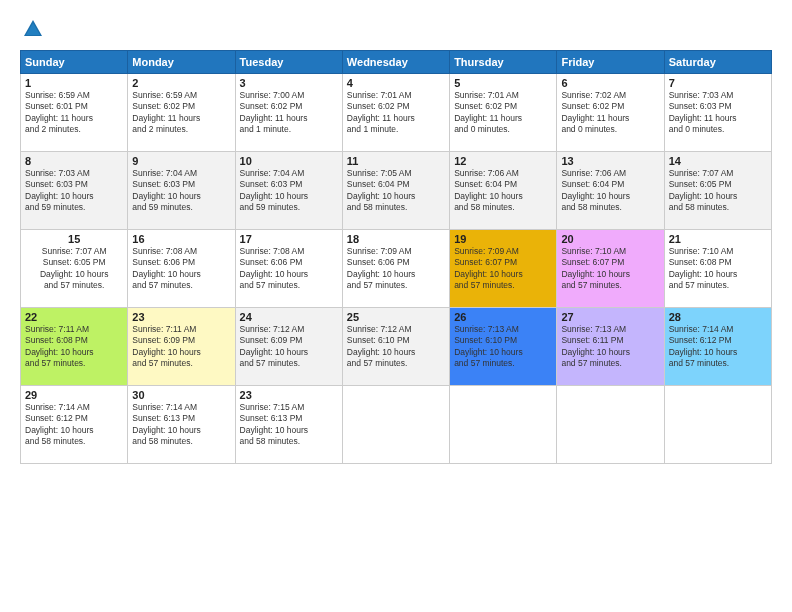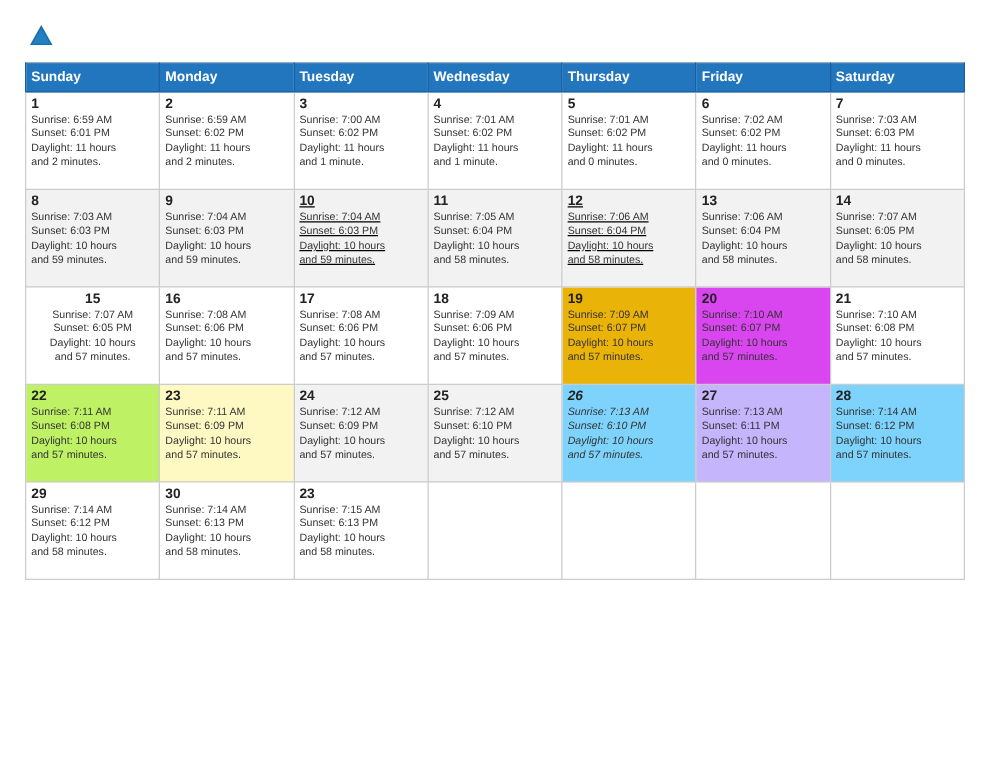--- a/index.html
+++ b/index.html
@@ -165,29 +165,29 @@
         </tr>
         <tr>
           <td style="background: rgb(242, 242, 242);">
             <span class="day-number">8</span>
             <div class="day-info">Sunrise: 7:03 AM<br>Sunset: 6:03 PM<br>Daylight: 10 hours<br>and 59 minutes.</div>
           </td>
           <td style="background: rgb(242, 242, 242);">
             <span class="day-number">9</span>
             <div class="day-info">Sunrise: 7:04 AM<br>Sunset: 6:03 PM<br>Daylight: 10 hours<br>and 59 minutes.</div>
           </td>
-          <td style="background: rgb(242, 242, 242); text-decoration: underline;">
+          <td style="background: rgb(242, 242, 242);">
             <span class="day-number">10</span>
             <div class="day-info">Sunrise: 7:04 AM<br>Sunset: 6:03 PM<br>Daylight: 10 hours<br>and 59 minutes.</div>
           </td>
           <td style="background: rgb(242, 242, 242);">
             <span class="day-number">11</span>
             <div class="day-info">Sunrise: 7:05 AM<br>Sunset: 6:04 PM<br>Daylight: 10 hours<br>and 58 minutes.</div>
           </td>
-          <td style="background: rgb(242, 242, 242); text-decoration: underline;">
+          <td style="background: rgb(242, 242, 242);">
             <span class="day-number">12</span>
             <div class="day-info">Sunrise: 7:06 AM<br>Sunset: 6:04 PM<br>Daylight: 10 hours<br>and 58 minutes.</div>
           </td>
           <td style="background: rgb(242, 242, 242);">
             <span class="day-number">13</span>
             <div class="day-info">Sunrise: 7:06 AM<br>Sunset: 6:04 PM<br>Daylight: 10 hours<br>and 58 minutes.</div>
           </td>
           <td style="background: rgb(242, 242, 242);">
             <span class="day-number">14</span>
             <div class="day-info">Sunrise: 7:07 AM<br>Sunset: 6:05 PM<br>Daylight: 10 hours<br>and 58 minutes.</div>
@@ -207,21 +207,21 @@
             <div class="day-info">Sunrise: 7:08 AM<br>Sunset: 6:06 PM<br>Daylight: 10 hours<br>and 57 minutes.</div>
           </td>
           <td style="background: rgb(255, 255, 255);">
             <span class="day-number">18</span>
             <div class="day-info">Sunrise: 7:09 AM<br>Sunset: 6:06 PM<br>Daylight: 10 hours<br>and 57 minutes.</div>
           </td>
           <td style="background: #eab308;">
             <span class="day-number">19</span>
             <div class="day-info">Sunrise: 7:09 AM<br>Sunset: 6:07 PM<br>Daylight: 10 hours<br>and 57 minutes.</div>
           </td>
-          <td style="background: #d946ef; margin-top: 24px;">
+          <td style="background: #f0abfc; margin-top: 24px;">
             <span class="day-number">20</span>
             <div class="day-info">Sunrise: 7:10 AM<br>Sunset: 6:07 PM<br>Daylight: 10 hours<br>and 57 minutes.</div>
           </td>
           <td style="background: rgb(255, 255, 255);">
             <span class="day-number">21</span>
             <div class="day-info">Sunrise: 7:10 AM<br>Sunset: 6:08 PM<br>Daylight: 10 hours<br>and 57 minutes.</div>
           </td>
         </tr>
         <tr>
           <td style="background: #bef264;">
@@ -233,21 +233,21 @@
             <div class="day-info">Sunrise: 7:11 AM<br>Sunset: 6:09 PM<br>Daylight: 10 hours<br>and 57 minutes.</div>
           </td>
           <td style="background: rgb(242, 242, 242);">
             <span class="day-number">24</span>
             <div class="day-info">Sunrise: 7:12 AM<br>Sunset: 6:09 PM<br>Daylight: 10 hours<br>and 57 minutes.</div>
           </td>
           <td style="background: rgb(242, 242, 242);">
             <span class="day-number">25</span>
             <div class="day-info">Sunrise: 7:12 AM<br>Sunset: 6:10 PM<br>Daylight: 10 hours<br>and 57 minutes.</div>
           </td>
-          <td style="background: #7dd3fc; font-style: italic;">
+          <td style="background: #3b82f6;">
             <span class="day-number">26</span>
             <div class="day-info">Sunrise: 7:13 AM<br>Sunset: 6:10 PM<br>Daylight: 10 hours<br>and 57 minutes.</div>
           </td>
           <td style="background: #c4b5fd;">
             <span class="day-number">27</span>
             <div class="day-info">Sunrise: 7:13 AM<br>Sunset: 6:11 PM<br>Daylight: 10 hours<br>and 57 minutes.</div>
           </td>
           <td style="background: #7dd3fc;">
             <span class="day-number">28</span>
             <div class="day-info">Sunrise: 7:14 AM<br>Sunset: 6:12 PM<br>Daylight: 10 hours<br>and 57 minutes.</div>

